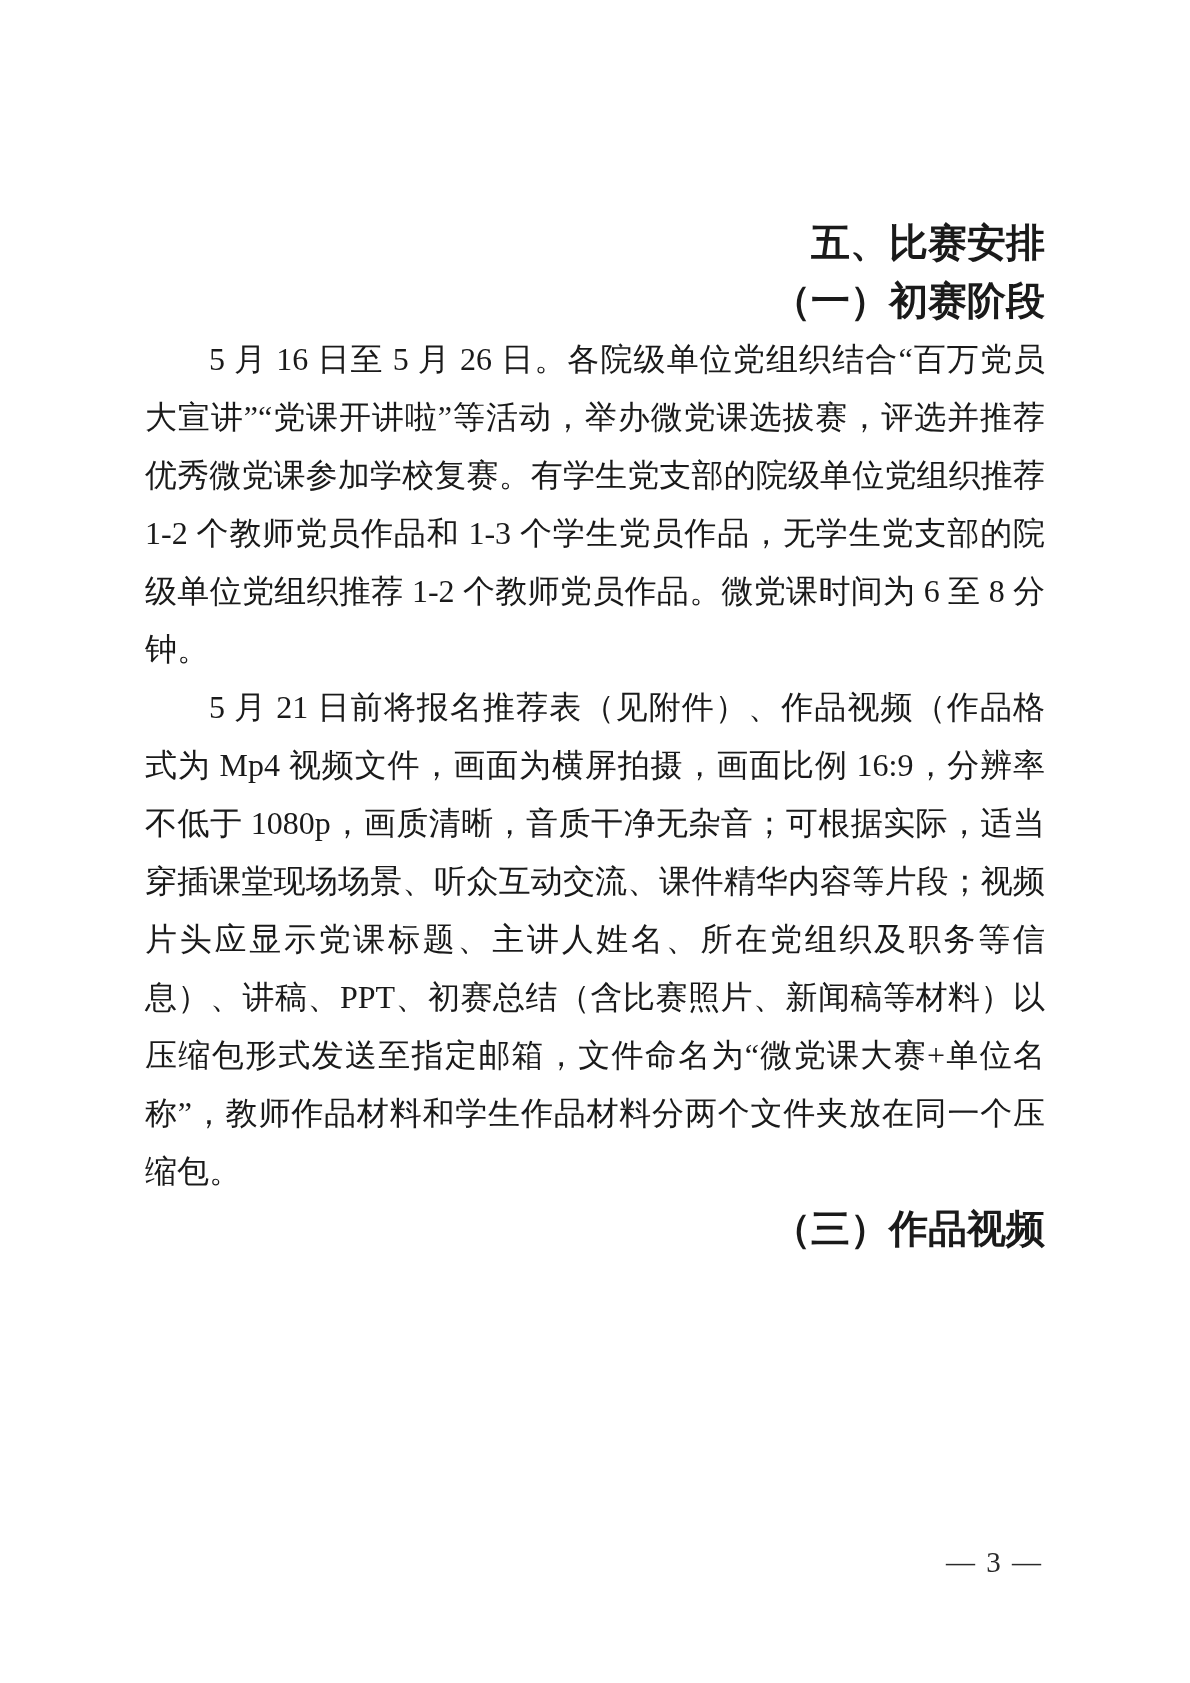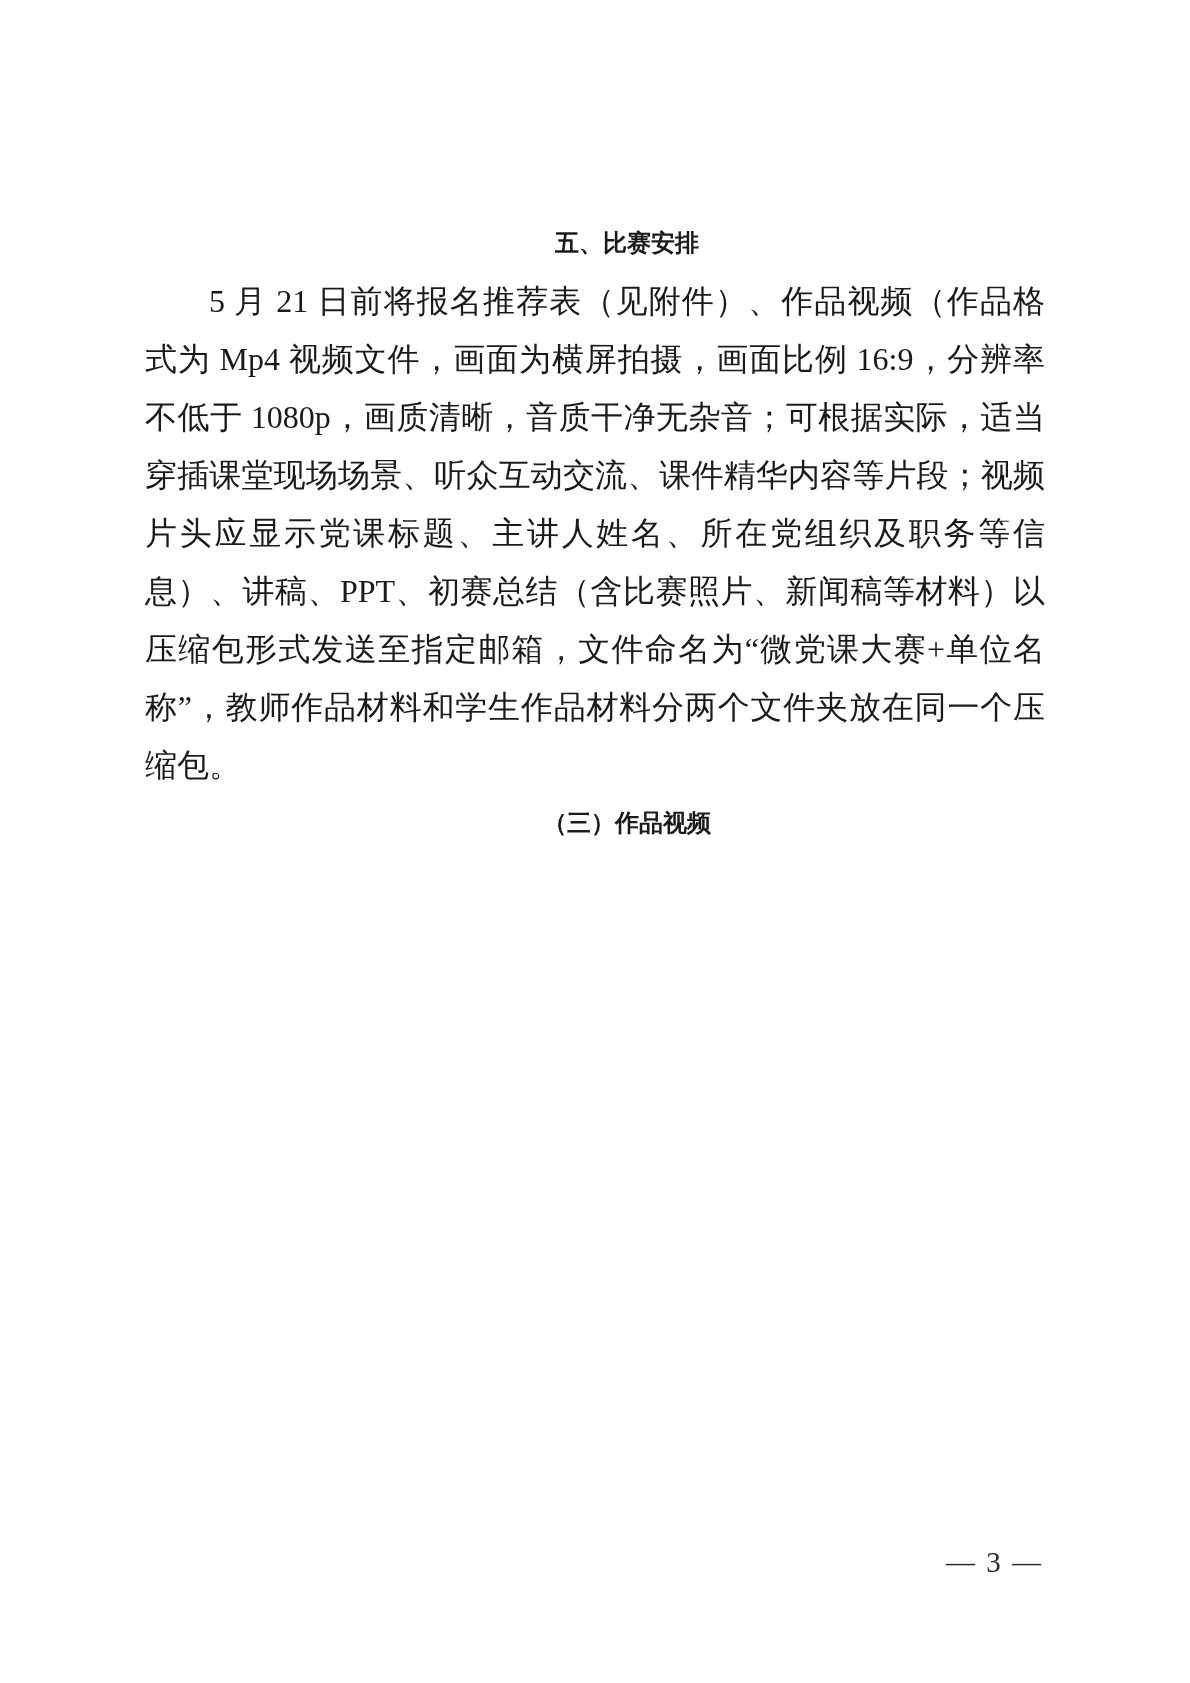--- a/index.html
+++ b/index.html
@@ -26,23 +26,23 @@
     position: absolute;
     left: 145px;
     top: 214px;
     width: 900px;
     font-size: 32px;
     line-height: 58px;
     text-align: justify;
   }
   .heading-1, .heading-2 {
     font-weight: bold;
-    font-size: 24px;
+    font-size: 39px;
     text-indent: 64px;
-    text-align: center;
+    text-align: right;
   }
   .para {
     margin: 0;
     text-indent: 64px;
     text-align: justify;
   }
   .footer {
     position: absolute;
     right: 147px;
     bottom: 106px;
@@ -52,18 +52,20 @@
     color: #2a2a2a;
     white-space: nowrap;
   }
 </style>
 </head>
 <body style="background: rgb(255, 255, 255); color: rgb(26, 26, 26);">
 
 <div class="sheet">
   <div class="content">
     <div class="heading-1">五、比赛安排</div>
+    <div class="heading-2">（一）初赛阶段</div>
+    <p class="para">5 月 16 日至 5 月 26 日。各院级单位党组织结合“百万党员大宣讲”“党课开讲啦”等活动，举办微党课选拔赛，评选并推荐优秀微党课参加学校复赛。有学生党支部的院级单位党组织推荐 1-2 个教师党员作品和 1-3 个学生党员作品，无学生党支部的院级单位党组织推荐 1-2 个教师党员作品。微党课时间为 6 至 8 分钟。</p>
     <p class="para">5 月 21 日前将报名推荐表（见附件）、作品视频（作品格式为 Mp4 视频文件，画面为横屏拍摄，画面比例 16:9，分辨率不低于 1080p，画质清晰，音质干净无杂音；可根据实际，适当穿插课堂现场场景、听众互动交流、课件精华内容等片段；视频片头应显示党课标题、主讲人姓名、所在党组织及职务等信息）、讲稿、PPT、初赛总结（含比赛照片、新闻稿等材料）以压缩包形式发送至指定邮箱，文件命名为“微党课大赛+单位名称”，教师作品材料和学生作品材料分两个文件夹放在同一个压缩包。</p>
     <div class="heading-2">（三）作品视频</div>
   </div>
 
   <div class="footer">— 3 —</div>
 </div>
 
 </body></html>

